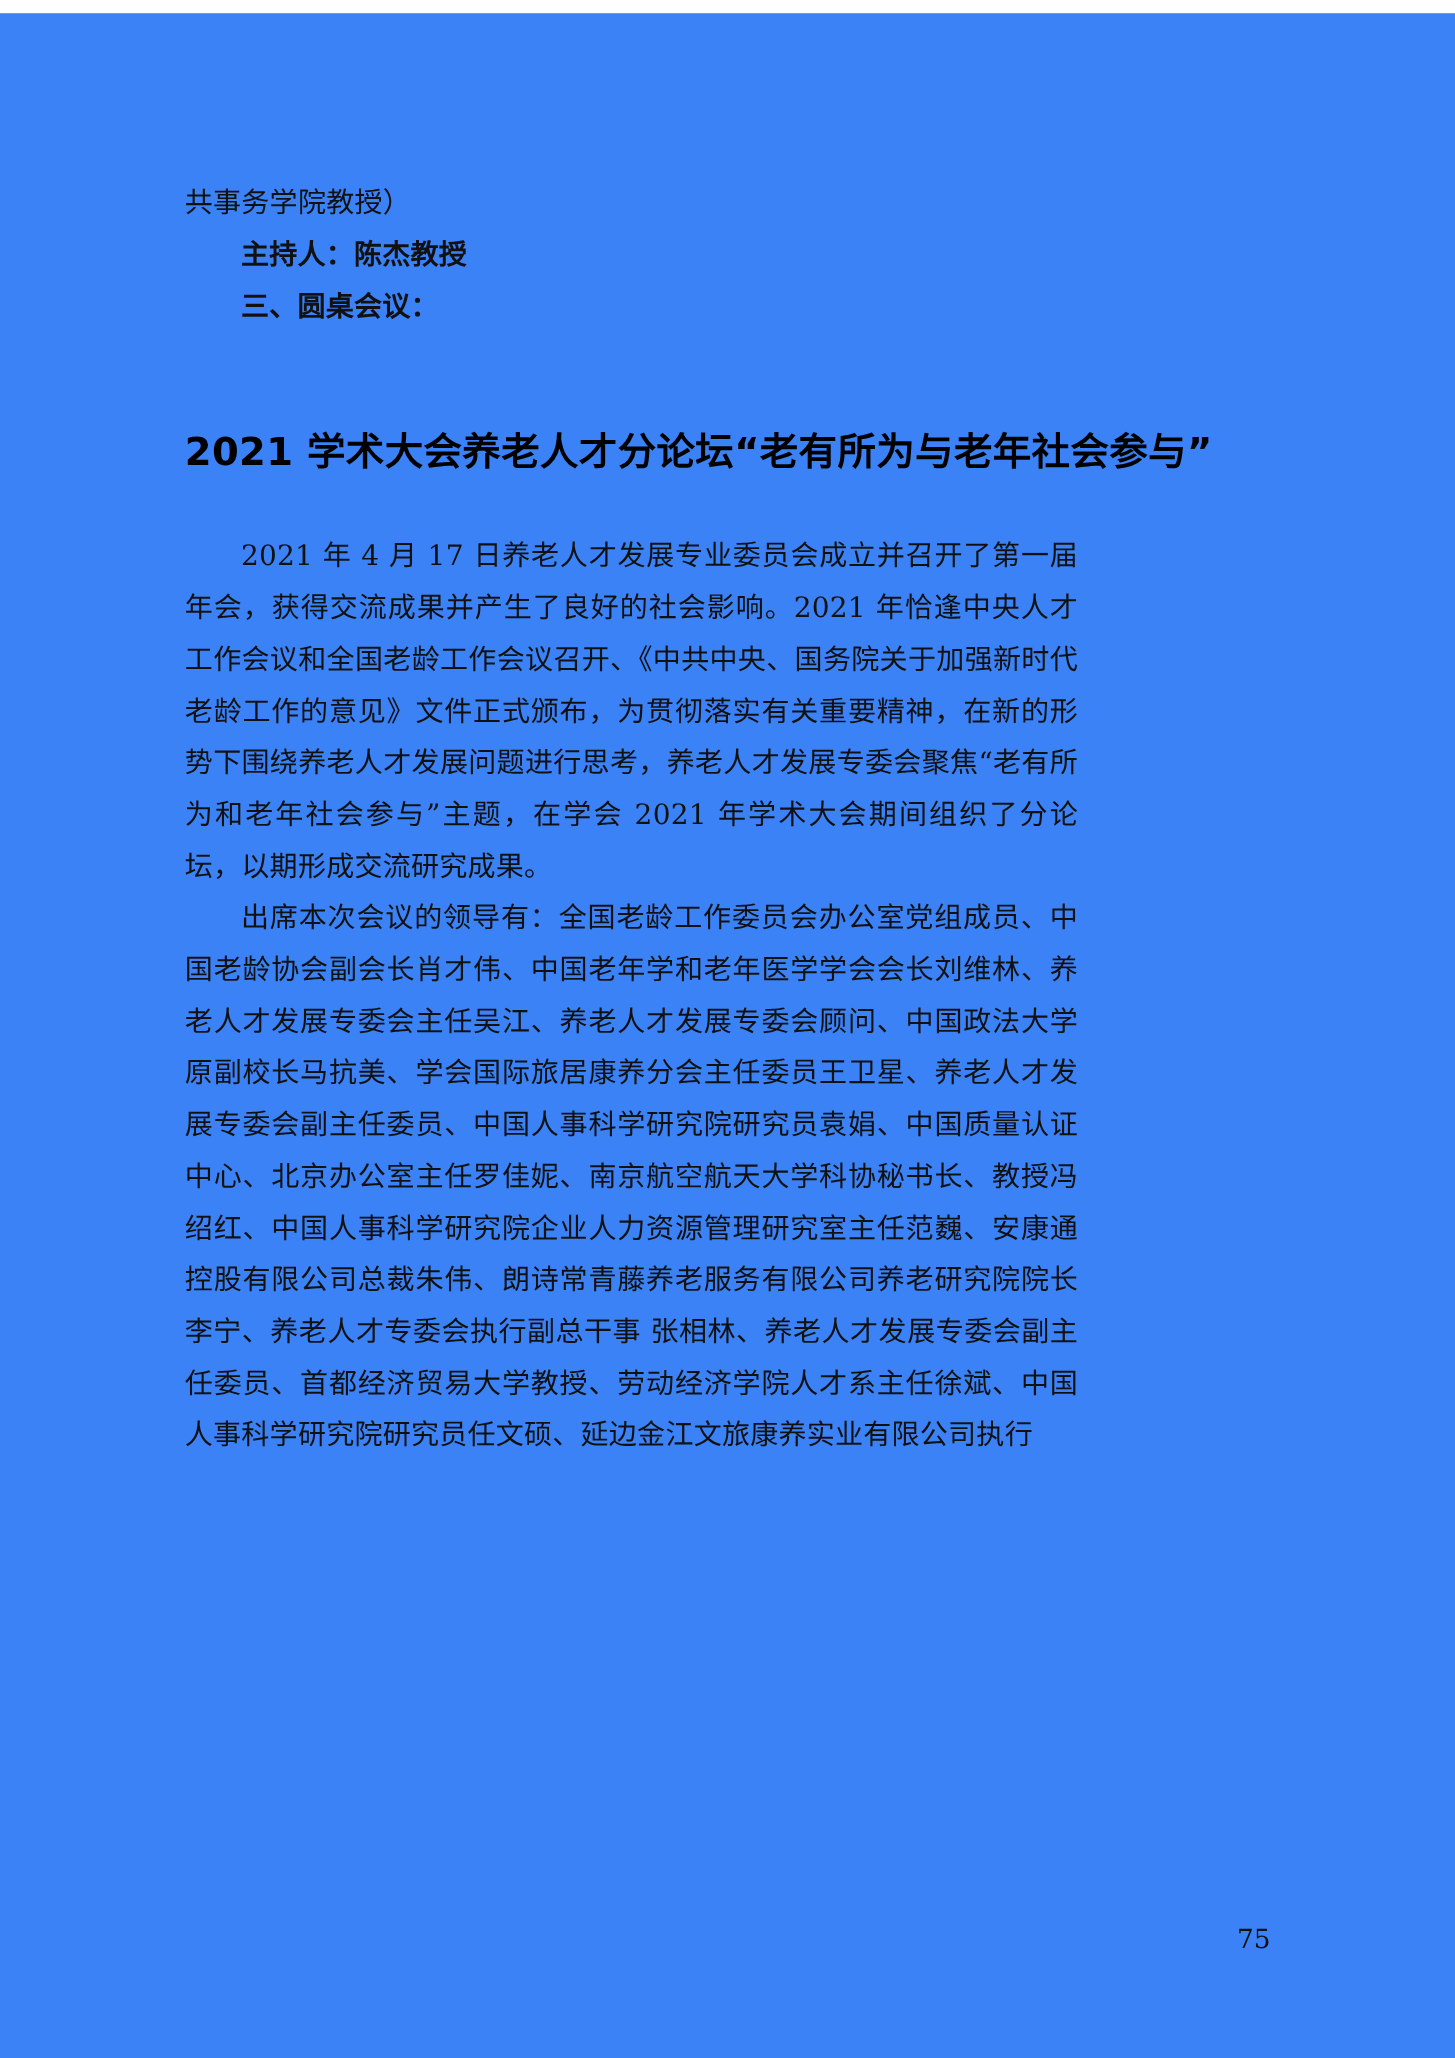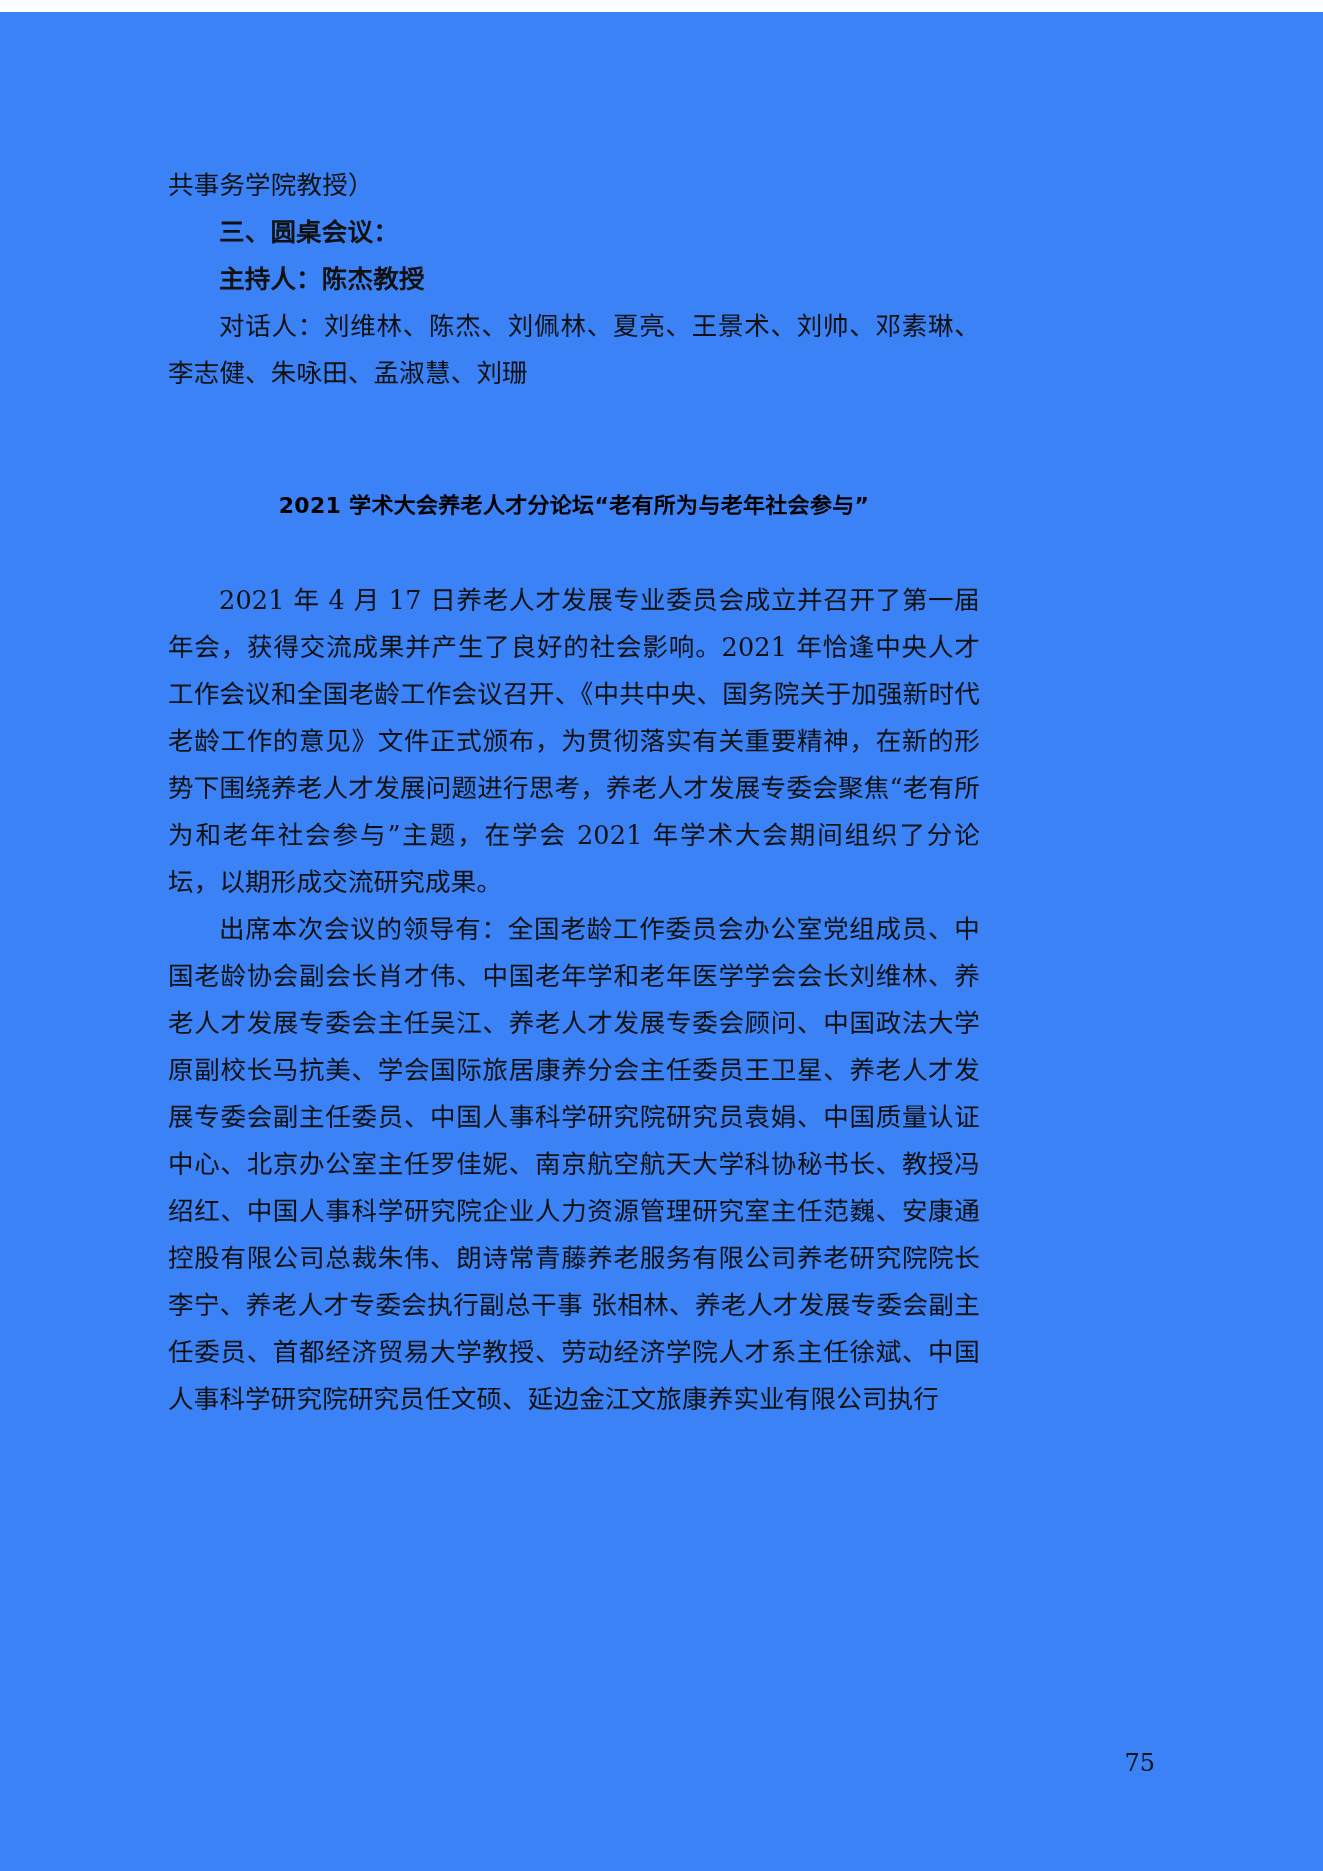--- a/index.html
+++ b/index.html
@@ -43,21 +43,21 @@
   }
   .para.bold {
     font-weight: bold;
   }
   
   .doc-title {
     margin: 0;
     padding: 0;
     font-family: "DejaVu Sans", "Liberation Sans", sans-serif;
     font-weight: bold;
-    font-size: 22px;
+    font-size: 35px;
     line-height: 50px;
     text-align: center;
     letter-spacing: 0.3px;
     color: #000000;
   }
   .doc-title .tline { display: block; white-space: nowrap; }
   .title-block {
     margin-top: 84px;
     margin-bottom: 46px;
   }
@@ -75,25 +75,24 @@
 </head>
 <body>
 
 <div class="page">
 
   <div class="content">
 
     <p class="para">共事务学院教授）</p>
 
 
+    <p class="para indent bold">主持人：陈杰教授</p>
+
     <p class="para indent bold">三、圆桌会议：</p>
 
-    <p class="para indent bold">主持人：陈杰教授</p>
-
-    <p class="para indent">对话人：刘维林、陈杰、刘佩林、夏亮、王景术、刘帅、邓素琳、李志健、朱咏田、孟淑慧、刘珊</p>
 
     <div class="title-block">
       <h1 class="doc-title">
         <span class="tline">2021 学术大会养老人才分论坛“老有所为与老年社会参与”</span>
       </h1>
     </div>
 
     <p class="para indent">2021 年 4 月 17 日养老人才发展专业委员会成立并召开了第一届年会，获得交流成果并产生了良好的社会影响。2021 年恰逢中央人才工作会议和全国老龄工作会议召开、《中共中央、国务院关于加强新时代老龄工作的意见》文件正式颁布，为贯彻落实有关重要精神，在新的形势下围绕养老人才发展问题进行思考，养老人才发展专委会聚焦“老有所为和老年社会参与”主题，在学会 2021 年学术大会期间组织了分论坛，以期形成交流研究成果。</p>
 
     <p class="para indent">出席本次会议的领导有：全国老龄工作委员会办公室党组成员、中国老龄协会副会长肖才伟、中国老年学和老年医学学会会长刘维林、养老人才发展专委会主任吴江、养老人才发展专委会顾问、中国政法大学原副校长马抗美、学会国际旅居康养分会主任委员王卫星、养老人才发展专委会副主任委员、中国人事科学研究院研究员袁娟、中国质量认证中心、北京办公室主任罗佳妮、南京航空航天大学科协秘书长、教授冯绍红、中国人事科学研究院企业人力资源管理研究室主任范巍、安康通控股有限公司总裁朱伟、朗诗常青藤养老服务有限公司养老研究院院长李宁、养老人才专委会执行副总干事 张相林、养老人才发展专委会副主任委员、首都经济贸易大学教授、劳动经济学院人才系主任徐斌、中国人事科学研究院研究员任文硕、延边金江文旅康养实业有限公司执行</p>

